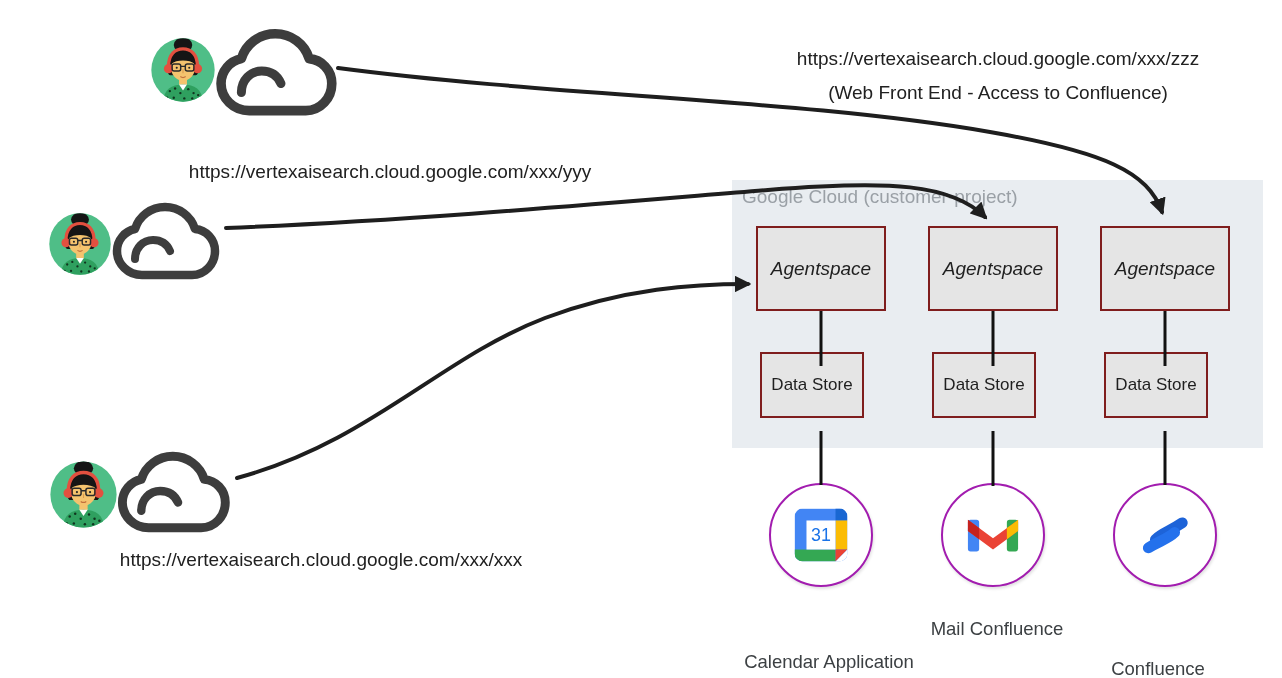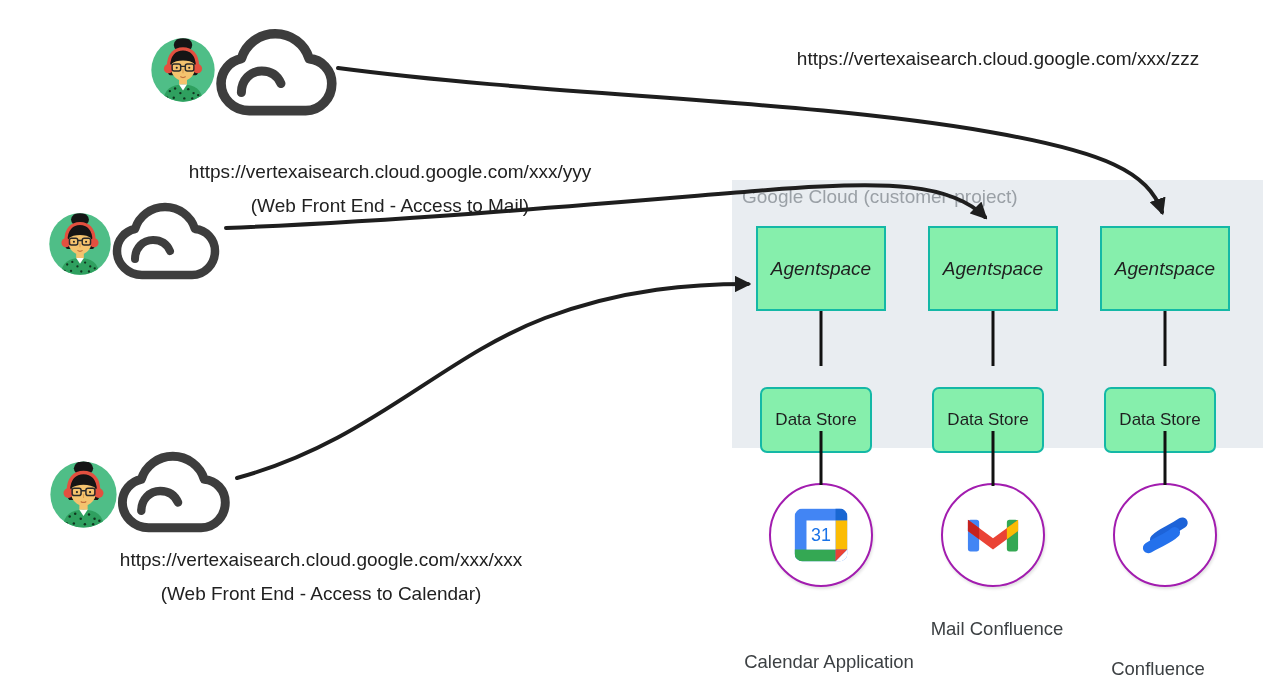--- a/index.html
+++ b/index.html
@@ -12,26 +12,26 @@
   .gcp{
     left:732px;top:180px;width:531px;height:268px;
     background:#e9edf1;z-index:1;
   }
   .gcp-label{
     position:absolute;left:10px;top:6px;font-size:19px;color:#9aa0a6;
     white-space:nowrap;
   }
   
   .box{
-    position:absolute;background:#86efac;border:2px solid #14b8a6;
+    position:absolute;background:#e5e5e5;border:2px solid #7f1d1d;
     display:flex;align-items:center;justify-content:center;
     z-index:2;box-sizing:border-box;text-align:center;
   }
   .agentspace{width:130px;height:85px;top:226px;font-style:italic;font-size:19px;color:#1f1f1f;}
-  .datastore{width:112px;height:66px;top:387px;font-size:17px;color:#1f1f1f;border-radius:7px;}
+  .datastore{width:104px;height:66px;top:352px;font-size:17px;color:#1f1f1f;}
   .as-1{left:756px;} .as-2{left:928px;} .as-3{left:1100px;}
   .ds-1{left:760px;} .ds-2{left:932px;} .ds-3{left:1104px;}
   
   .app-circle{
     position:absolute;top:483px;width:104px;height:104px;border-radius:50%;
     background:#ffffff;border:2px solid #a21caf;z-index:2;box-sizing:border-box;
     display:flex;align-items:center;justify-content:center;
     box-shadow:1px 2px 3px rgba(0,0,0,0.12);
   }
   .ac-1{left:769px;} .ac-2{left:941px;} .ac-3{left:1113px;}
@@ -159,28 +159,27 @@
       <path d="M65,46 C55,56 42,59 24,70" stroke="#2471ec" stroke-width="17" fill="none" stroke-linecap="round"></path>
     </svg>
   </div>
 
   <div class="app-label al-1">Calendar Application</div>
   <div class="app-label al-2">Mail Confluence</div>
   <div class="app-label al-3">Confluence Application</div>
 
   <div class="link-text lt-top">
     <div>https://vertexaisearch.cloud.google.com/xxx/zzz</div>
+    <div>(Web Front End - Access to Confluence)</div>
   </div>
   <div class="link-text lt-mid">
     <div>https://vertexaisearch.cloud.google.com/xxx/yyy</div>
-    <div>(Web Front End - Access to Mail)</div>
   </div>
   <div class="link-text lt-bot">
     <div>https://vertexaisearch.cloud.google.com/xxx/xxx</div>
-    <div>(Web Front End - Access to Calendar)</div>
   </div>
 
   <svg class="user u-1" width="210" height="100" viewBox="0 0 210 100">
     <use href="#avatar-shape" transform="translate(2,12) scale(0.66)"></use>
     <use href="#cloud-shape" transform="translate(64,2) scale(1.13)"></use>
   </svg>
   <svg class="user u-2" width="210" height="100" viewBox="0 0 210 100">
     <use href="#avatar-shape" transform="translate(3,13) scale(0.64)"></use>
     <use href="#cloud-shape" transform="translate(64,2) scale(1.0)"></use>
   </svg>

